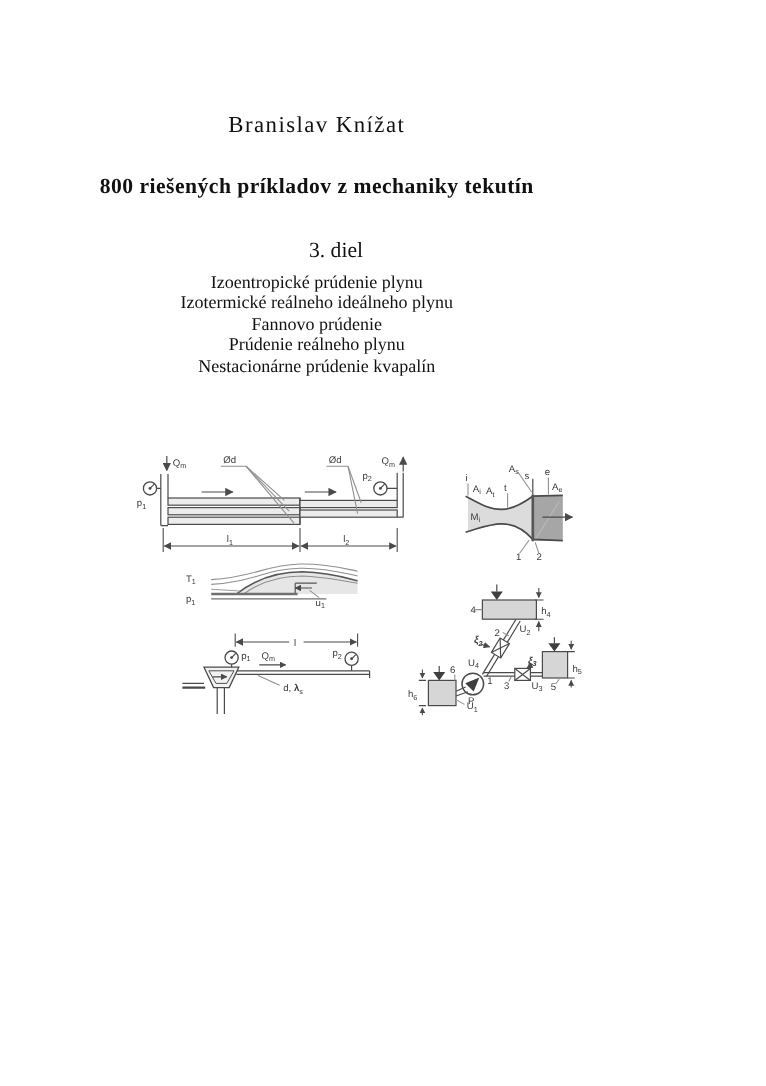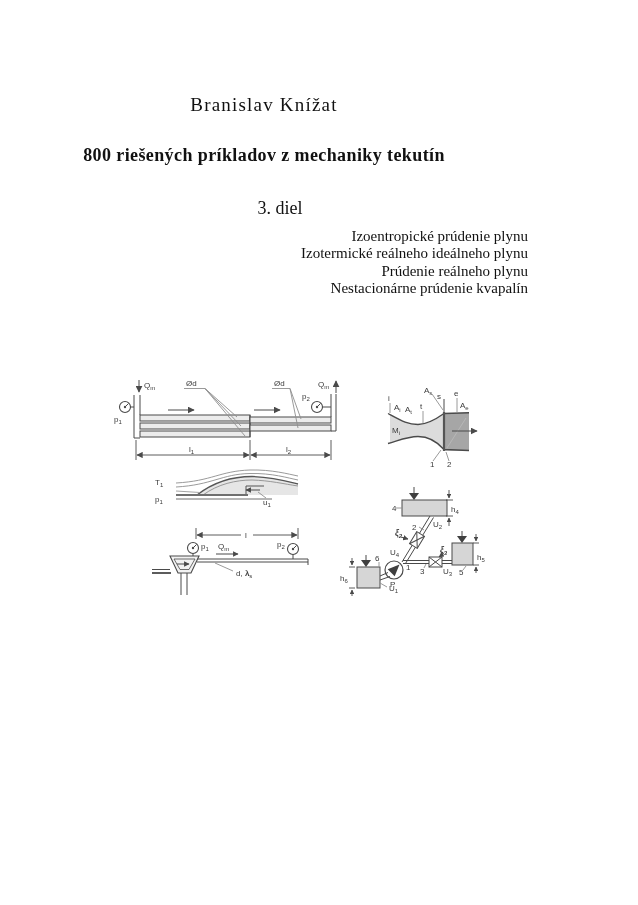--- a/index.html
+++ b/index.html
@@ -18,21 +18,21 @@
   .title{
     position:absolute;top:145px;left:0;width:100%;
     text-align:center;font-size:18px;font-weight:bold;letter-spacing:0.4px;
   }
   .part{
     position:absolute;top:198px;left:16px;width:100%;
     text-align:center;font-size:18px;
   }
   .topics{
     position:absolute;top:228px;left:0;width:100%;
-    text-align:right;font-size:15px;line-height:17.4px;
+    text-align:center;font-size:15px;line-height:17.4px;
   }
   svg.figs{position:absolute;top:368px;left:0;}
   svg text{
     font-family:"Liberation Sans", sans-serif;
     font-size:8px;fill:#3a3a3a;
   }
   svg .sub{font-size:6px;}
   svg .xi{font-weight:bold;font-style:italic;font-size:8.5px;}
   svg .bold{font-weight:bold;}
   .ln{stroke:#4a4a4a;stroke-width:1;fill:none;}
@@ -49,20 +49,21 @@
 
 <div class="page">
 
   <div class="author">Branislav Knížat</div>
   <div class="title">800 riešených príkladov z mechaniky tekutín</div>
   <div class="part">3. diel</div>
 
   <div class="topics">
     <div>Izoentropické prúdenie plynu</div>
     <div>Izotermické reálneho ideálneho plynu</div>
+    <div>Fannovo prúdenie</div>
     <div>Prúdenie reálneho plynu</div>
     <div>Nestacionárne prúdenie kvapalín</div>
   </div>
 
   <svg class="figs" width="638" height="240" viewBox="0 0 638 240">
     <defs>
       <marker id="ah" viewBox="0 0 10 10" refX="9" refY="5" markerWidth="7" markerHeight="7" orient="auto-start-reverse">
         <path d="M0,0 L10,5 L0,10 z" fill="#4a4a4a"></path>
       </marker>
       <marker id="ahs" viewBox="0 0 10 10" refX="9" refY="5" markerWidth="5.5" markerHeight="5.5" orient="auto-start-reverse">

